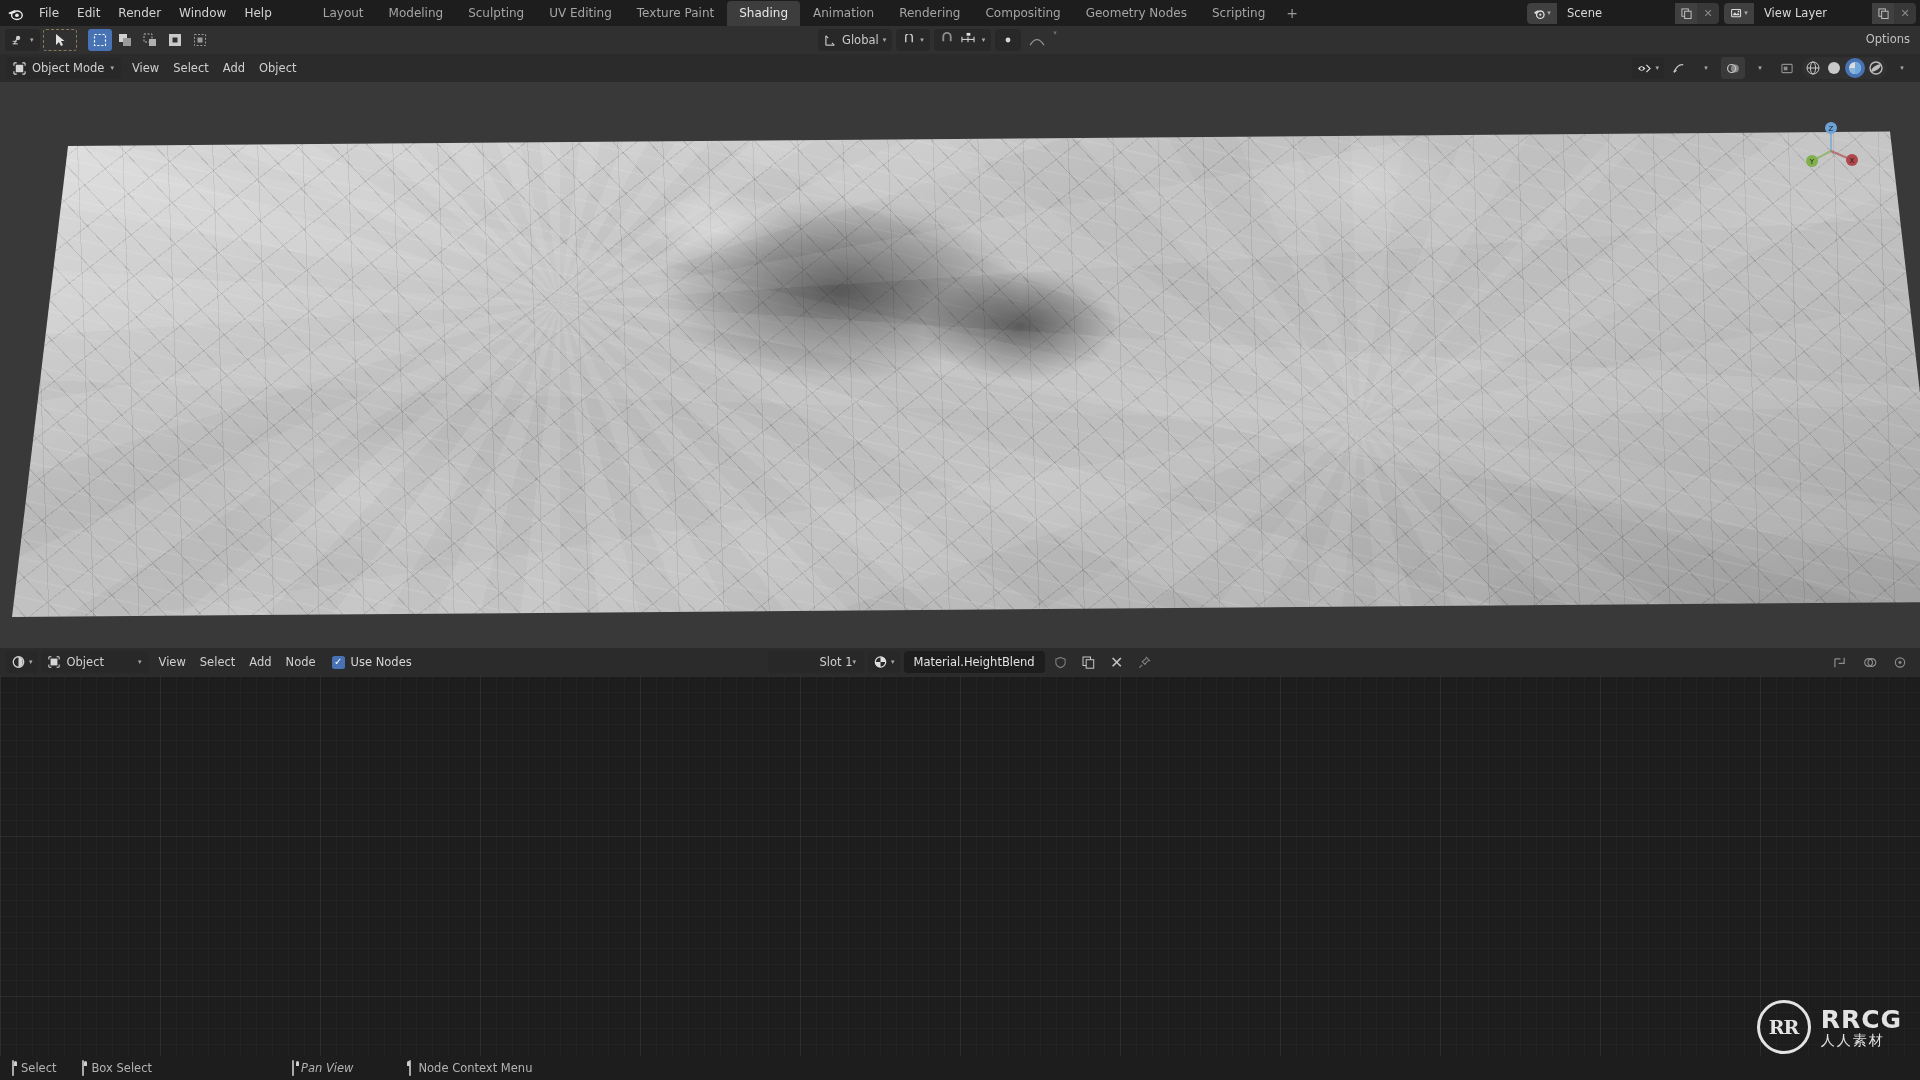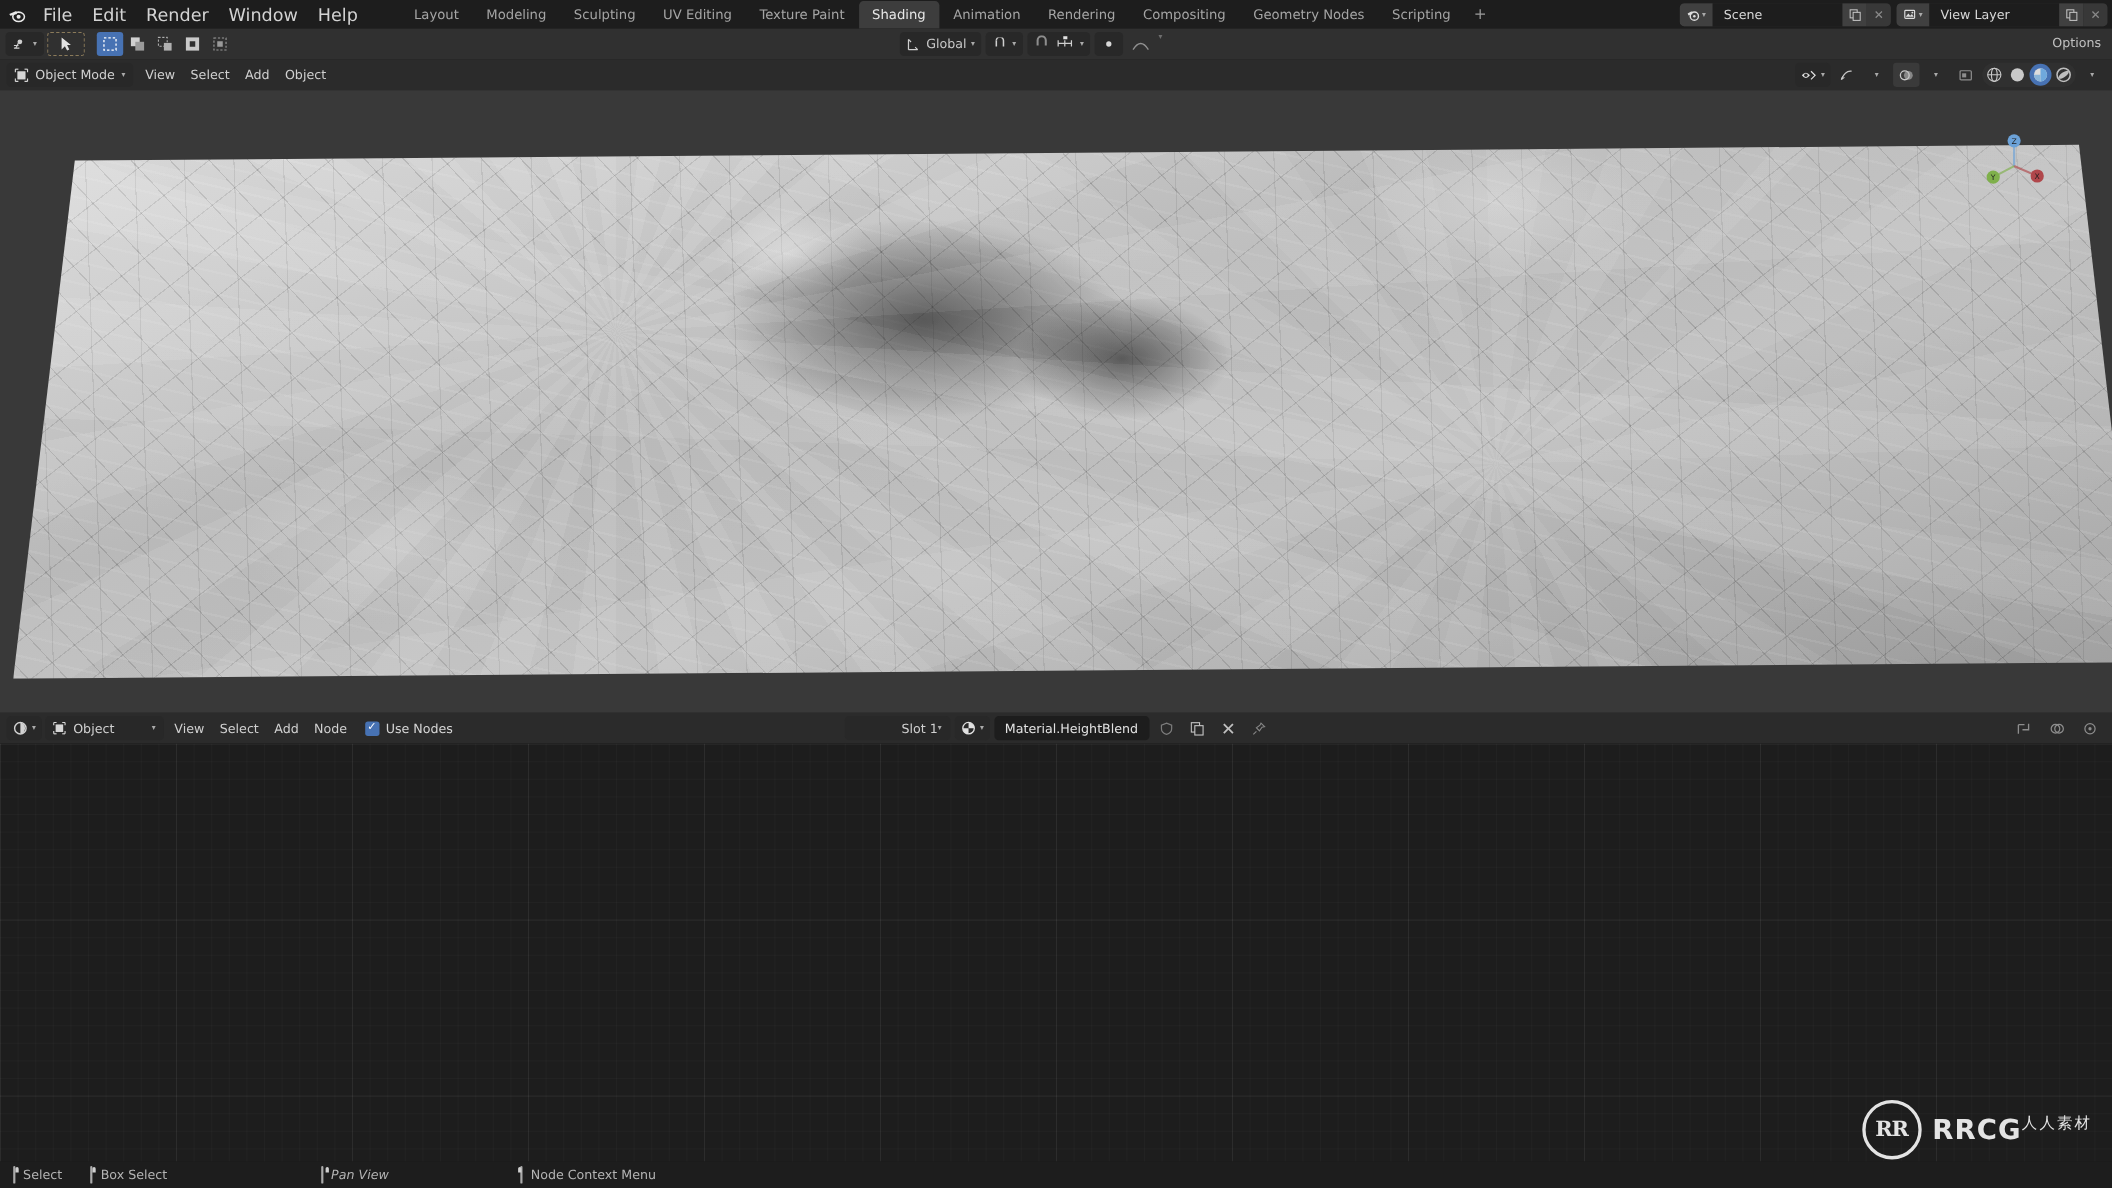--- a/index.html
+++ b/index.html
@@ -16,21 +16,21 @@
   .topbar {
     position: absolute; left: 0; top: 0; width: 1920px; height: 26px;
     background: #1d1d1d; display: flex; align-items: center;
     font-size: 12px; color: #c2c2c2;
   }
   .blender-logo {
     width: 30px; height: 26px; display: flex; align-items: center; justify-content: center;
   }
   .blender-logo svg { width: 17px; height: 17px; }
   .menu-item {
-    padding: 3px 9px; border-radius: 3px; color: #d3d3d3; font-size: 16px;
+    padding: 3px 9px; border-radius: 3px; color: #d3d3d3; font-size: 12px;
     white-space: nowrap;
   }
   .tabs { display: flex; align-items: center; margin-left: 30px; gap: 1px; }
   .wtab {
     padding: 5px 12px 6px 12px; font-size: 12px; color: #a5a5a5;
     border-radius: 4px 4px 0 0; white-space: nowrap;
   }
   .wtab.active { background: #3d3d3d; color: #e8e8e8; }
   .tab-plus { padding: 3px 9px; color: #9a9a9a; font-size: 14px; }
   .topbar-right {
@@ -196,21 +196,21 @@
   .watermark {
     position: absolute; right: 18px; bottom: 26px; display: flex; align-items: center; gap: 10px;
     opacity: 0.88; pointer-events: none;
   }
   .wm-circle {
     width: 54px; height: 54px; border-radius: 50%; border: 3px solid #fff;
     display: flex; align-items: center; justify-content: center;
     color: #fff; font-size: 19px; font-weight: bold; letter-spacing: -1px;
     font-family: "DejaVu Serif", serif;
   }
-  .wm-text { display: flex; flex-direction: row; color: #fff; line-height: 1.05; }
+  .wm-text { display: flex; flex-direction: column; color: #fff; line-height: 1.05; }
   .wm-main { font-size: 25px; font-weight: bold; letter-spacing: 1px; }
   .wm-sub { font-size: 14px; letter-spacing: 2px; }
 
   .gizmo {
     position: absolute; right: 56px; top: 36px; width: 66px; height: 66px;
   }
 </style>
 </head>
 <body>
 
@@ -623,20 +623,20 @@
           <span>Select</span>
         </div>
         <div class="sb-item" style="margin-left: 26px;">
           <span><span class="mouse-ico l"><i></i></span></span>
           <span>Box Select</span>
         </div>
         <div class="sb-item" style="margin-left: 140px; font-style: italic;">
           <span><span class="mouse-ico m"><i></i></span></span>
           <span>Pan View</span>
         </div>
-        <div class="sb-item" style="margin-left: 120px;">
+        <div class="sb-item" style="margin-left: 56px;">
           <span><span class="mouse-ico r"><i></i></span></span>
           <span>Node Context Menu</span>
         </div>
       </div>
   </div>
 
 </div>
 
 </body></html>

